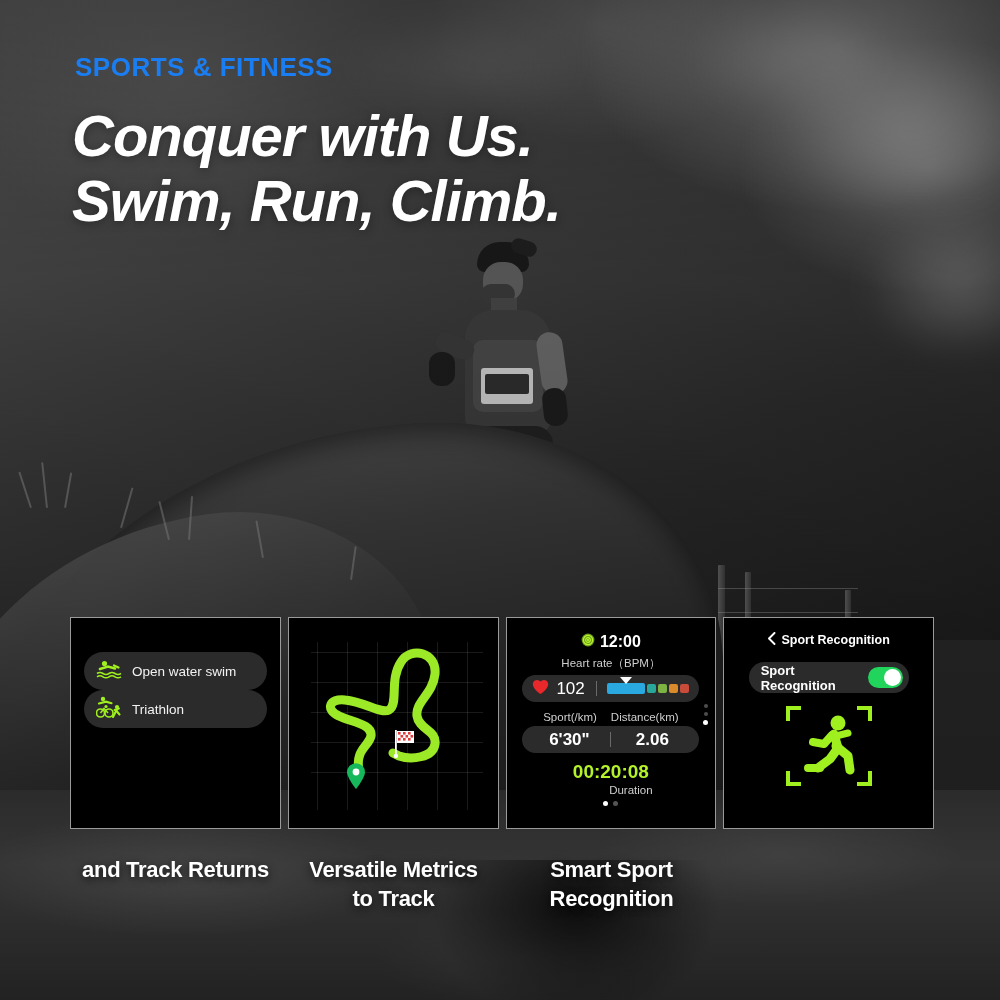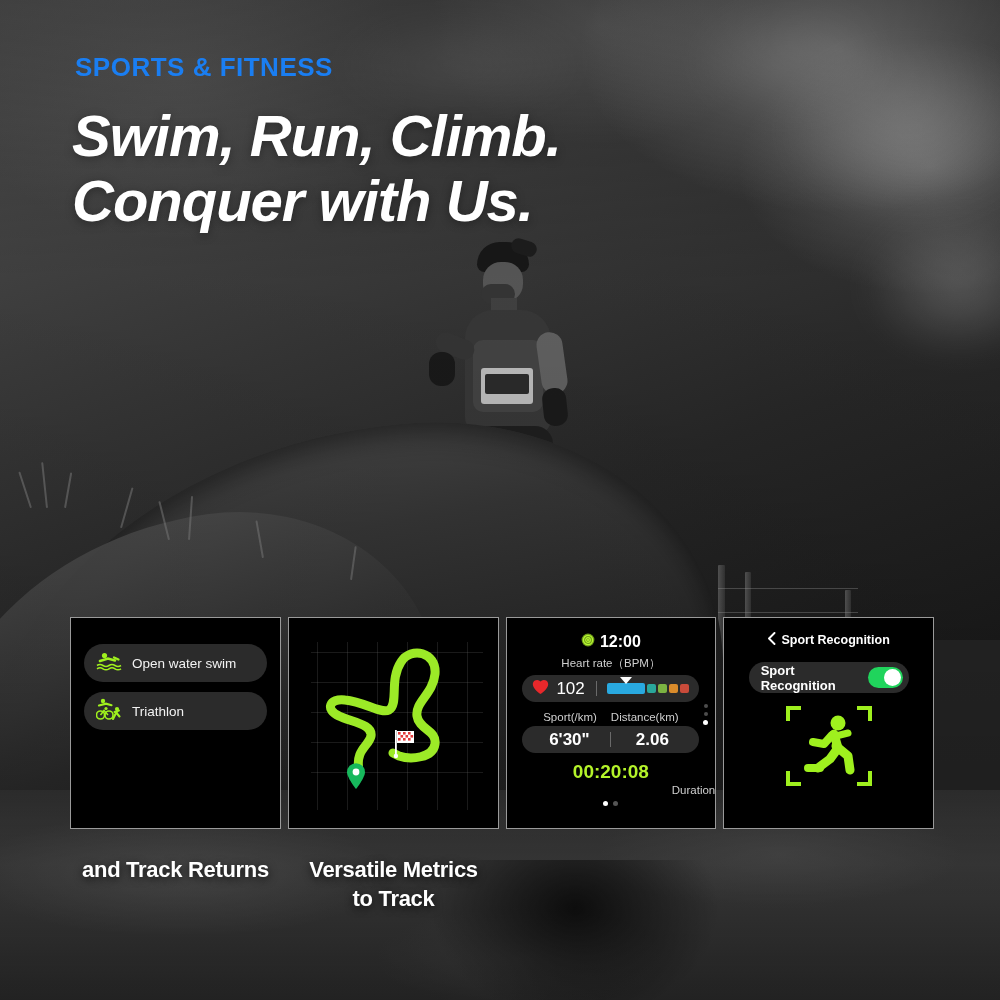--- a/index.html
+++ b/index.html
@@ -94,21 +94,21 @@
   }
 
   
   .cards { position:absolute; left:70px; top:617px; width:864px; height:212px; display:flex; gap:7px; }
   .card {
     width:211px; height:212px; background:#000; border:1px solid #9a9a9a;
     position:relative; overflow:hidden;
   }
 
   
-  .modes { padding:26px 13px 0 13px; display:flex; flex-direction:column; gap:10px; }
+  .modes { padding:34px 13px 0 13px; display:flex; flex-direction:column; }
   .mode-pill {
     height:38px; background:#2b2b2b; border-radius:19px;
     display:flex; align-items:center; padding:0 12px; gap:10px;
   }
   .mode-label { color:#f2f2f2; font-size:13.5px; }
 
   
   .trackwrap { position:absolute; inset:0; }
   .grid-line { position:absolute; background:rgba(120,120,120,.22); }
   .pin {
@@ -136,21 +136,21 @@
     position:absolute; left:13px; top:-6px; width:0; height:0;
     border-left:6px solid transparent; border-right:6px solid transparent; border-top:7px solid #fff;
   }
   .m-labels {
     display:flex; justify-content:center; gap:14px; margin-top:9px;
     color:#cfcfcf; font-size:11.5px;
   }
   .m-vals { display:flex; align-items:center; justify-content:center; }
   .m-val { color:#fff; font-size:17px; font-weight:bold; width:74px; text-align:center; }
   .m-dur { color:#b4f32a; font-size:19px; font-weight:bold; text-align:center; margin-top:8px; }
-  .m-durlabel { color:#cfcfcf; font-size:11.5px; text-align:right; margin-top:1px;padding-left:40px; }
+  .m-durlabel { color:#cfcfcf; font-size:11.5px; text-align:center; margin-top:1px;padding-left:40px; }
   .pager { display:flex; justify-content:center; gap:5px; margin-top:5px; }
   .pg { width:5px; height:5px; border-radius:50%; background:#555; }
   .pg.on { background:#fff; }
   .vdots { position:absolute; right:7px; top:86px; display:flex; flex-direction:column; gap:4px; align-items:center; }
   .vd { width:4px; height:4px; border-radius:50%; background:#4d4d4d; }
   .vd.on { background:#fff; width:5px; height:5px; }
 
   
   .sr-head {
     display:flex; align-items:center; justify-content:center; gap:5px;
@@ -234,22 +234,22 @@
   <div class="grassblade" style="left:350px; top:546px; height:34px; transform:rotate(8deg);"></div>
   <div class="grassblade" style="left:120px; top:486px; height:42px; transform:rotate(16deg);"></div>
 
   <div class="gravel"></div>
   <div class="rockshadow"></div>
   <div class="darkveil"></div>
 </div>
 
 <div class="eyebrow">SPORTS &amp; FITNESS</div>
 <div class="headline">
+  <div>Conquer with Us.</div>
   <div>Swim, Run, Climb.</div>
-  <div>Conquer with Us.</div>
 </div>
 
 <div class="cards">
 
   <div class="card">
     <div class="modes">
 
       <div class="mode-pill">
         <span>
           <svg width="26" height="20" viewBox="0 0 26 20">
@@ -432,13 +432,17 @@
 </div>
 
 <div class="captions">
   <div class="caption">
     <div>and Track Returns</div>
   </div>
   <div class="caption">
     <div>Versatile Metrics</div>
     <div>to Track</div>
   </div>
+  <div class="caption">
+    <div>Smart Sport</div>
+    <div>Recognition</div>
+  </div>
 </div>
 
 </body></html>

